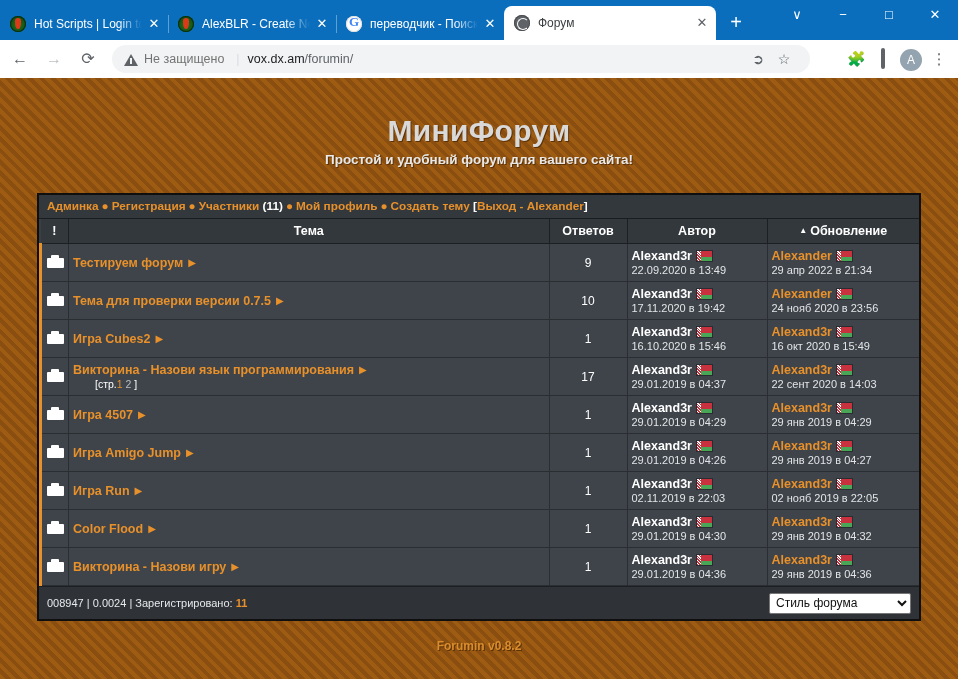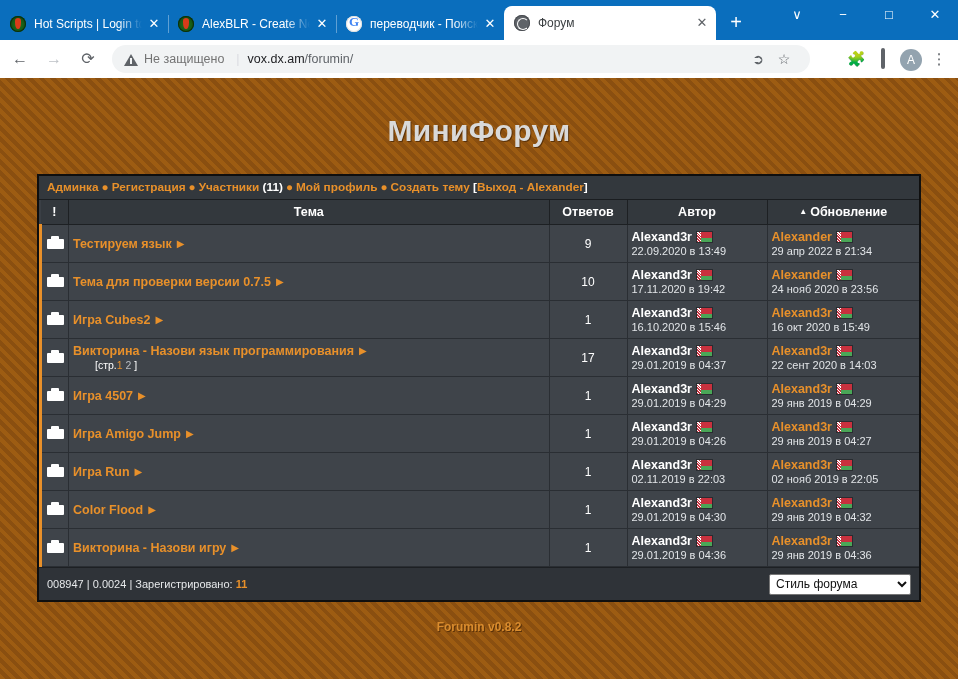--- a/index.html
+++ b/index.html
@@ -518,20 +518,21 @@
       <div class="tb-ico"><span class="ext-panel"></span></div>
       <div class="avatar-a">A</div>
       <div class="tb-ico">⋮</div>
     </div>
   </div>
 
   <div class="page">
 
     <div class="site-head">
       <div class="site-title">МиниФорум</div>
+      <div class="site-sub">Простой и удобный форум для вашего сайта!</div>
     </div>
 
     <div class="board">
 
       <div class="navbar">
         <a>Админка</a><span class="dot">●</span><a>Регистрация</a><span class="dot">●</span><a>Участники</a> <span class="count">(11)</span><span class="dot">●</span><a>Мой профиль</a><span class="dot">●</span><a>Создать тему</a> <span class="bracket">[</span><a>Выход - Alexander</a><span class="bracket">]</span>
       </div>
 
       <table class="topics">
         <colgroup>
@@ -548,21 +549,21 @@
             <th>Ответов</th>
             <th>Автор</th>
             <th><span style="font-size:8px;vertical-align:2px;margin-right:3px;">▲</span><span>Обновление</span></th>
           </tr>
         </thead>
         <tbody>
 
           <tr class="row-hot">
             <td class="c-flag"><span class="folder-ico"></span></td>
             <td class="c-topic">
-              <a class="topic-link">Тестируем язык</a><span class="arrow-ico">▶</span>
+              <a class="topic-link">Тестируем форум</a><span class="arrow-ico">▶</span>
             </td>
             <td class="c-replies">9</td>
             <td class="c-author">
               <span class="uname">Alexand3r</span><span class="flag-by"></span>
               <span class="tstamp">22.09.2020 в 13:49</span>
             </td>
             <td class="c-update">
               <span class="uname accent">Alexander</span><span class="flag-by"></span>
               <span class="tstamp">29 апр 2022 в 21:34</span>
             </td>

